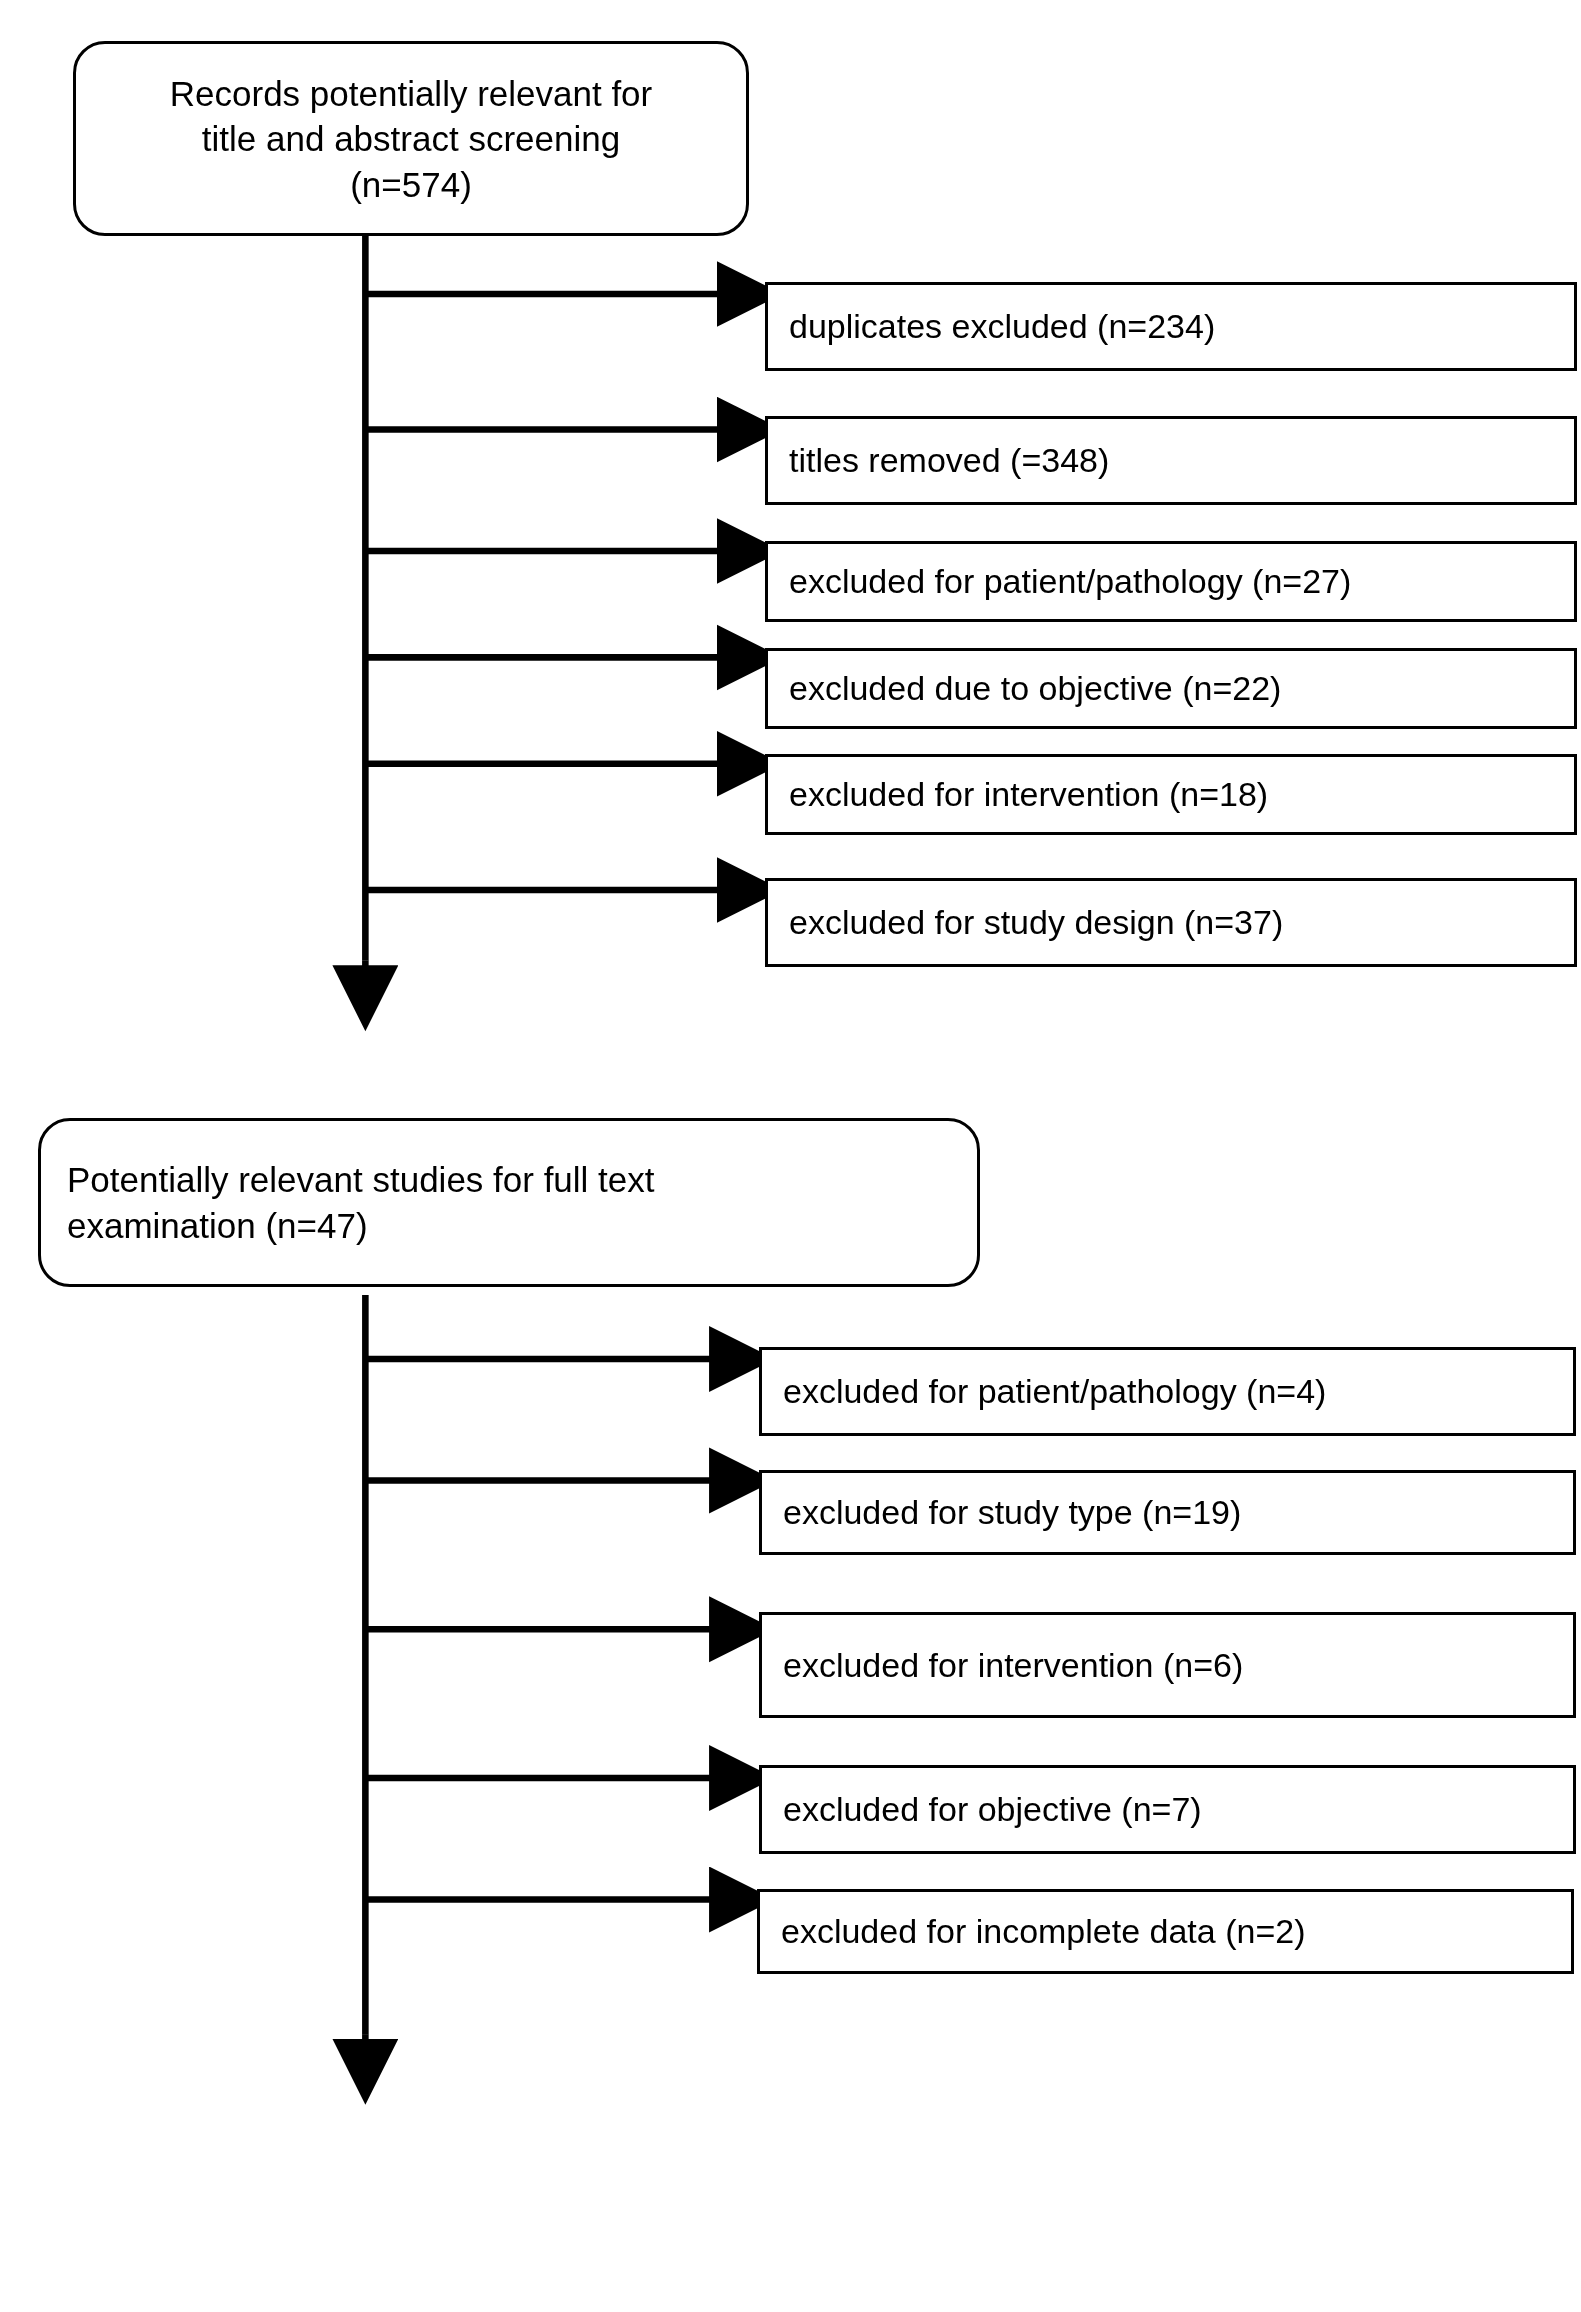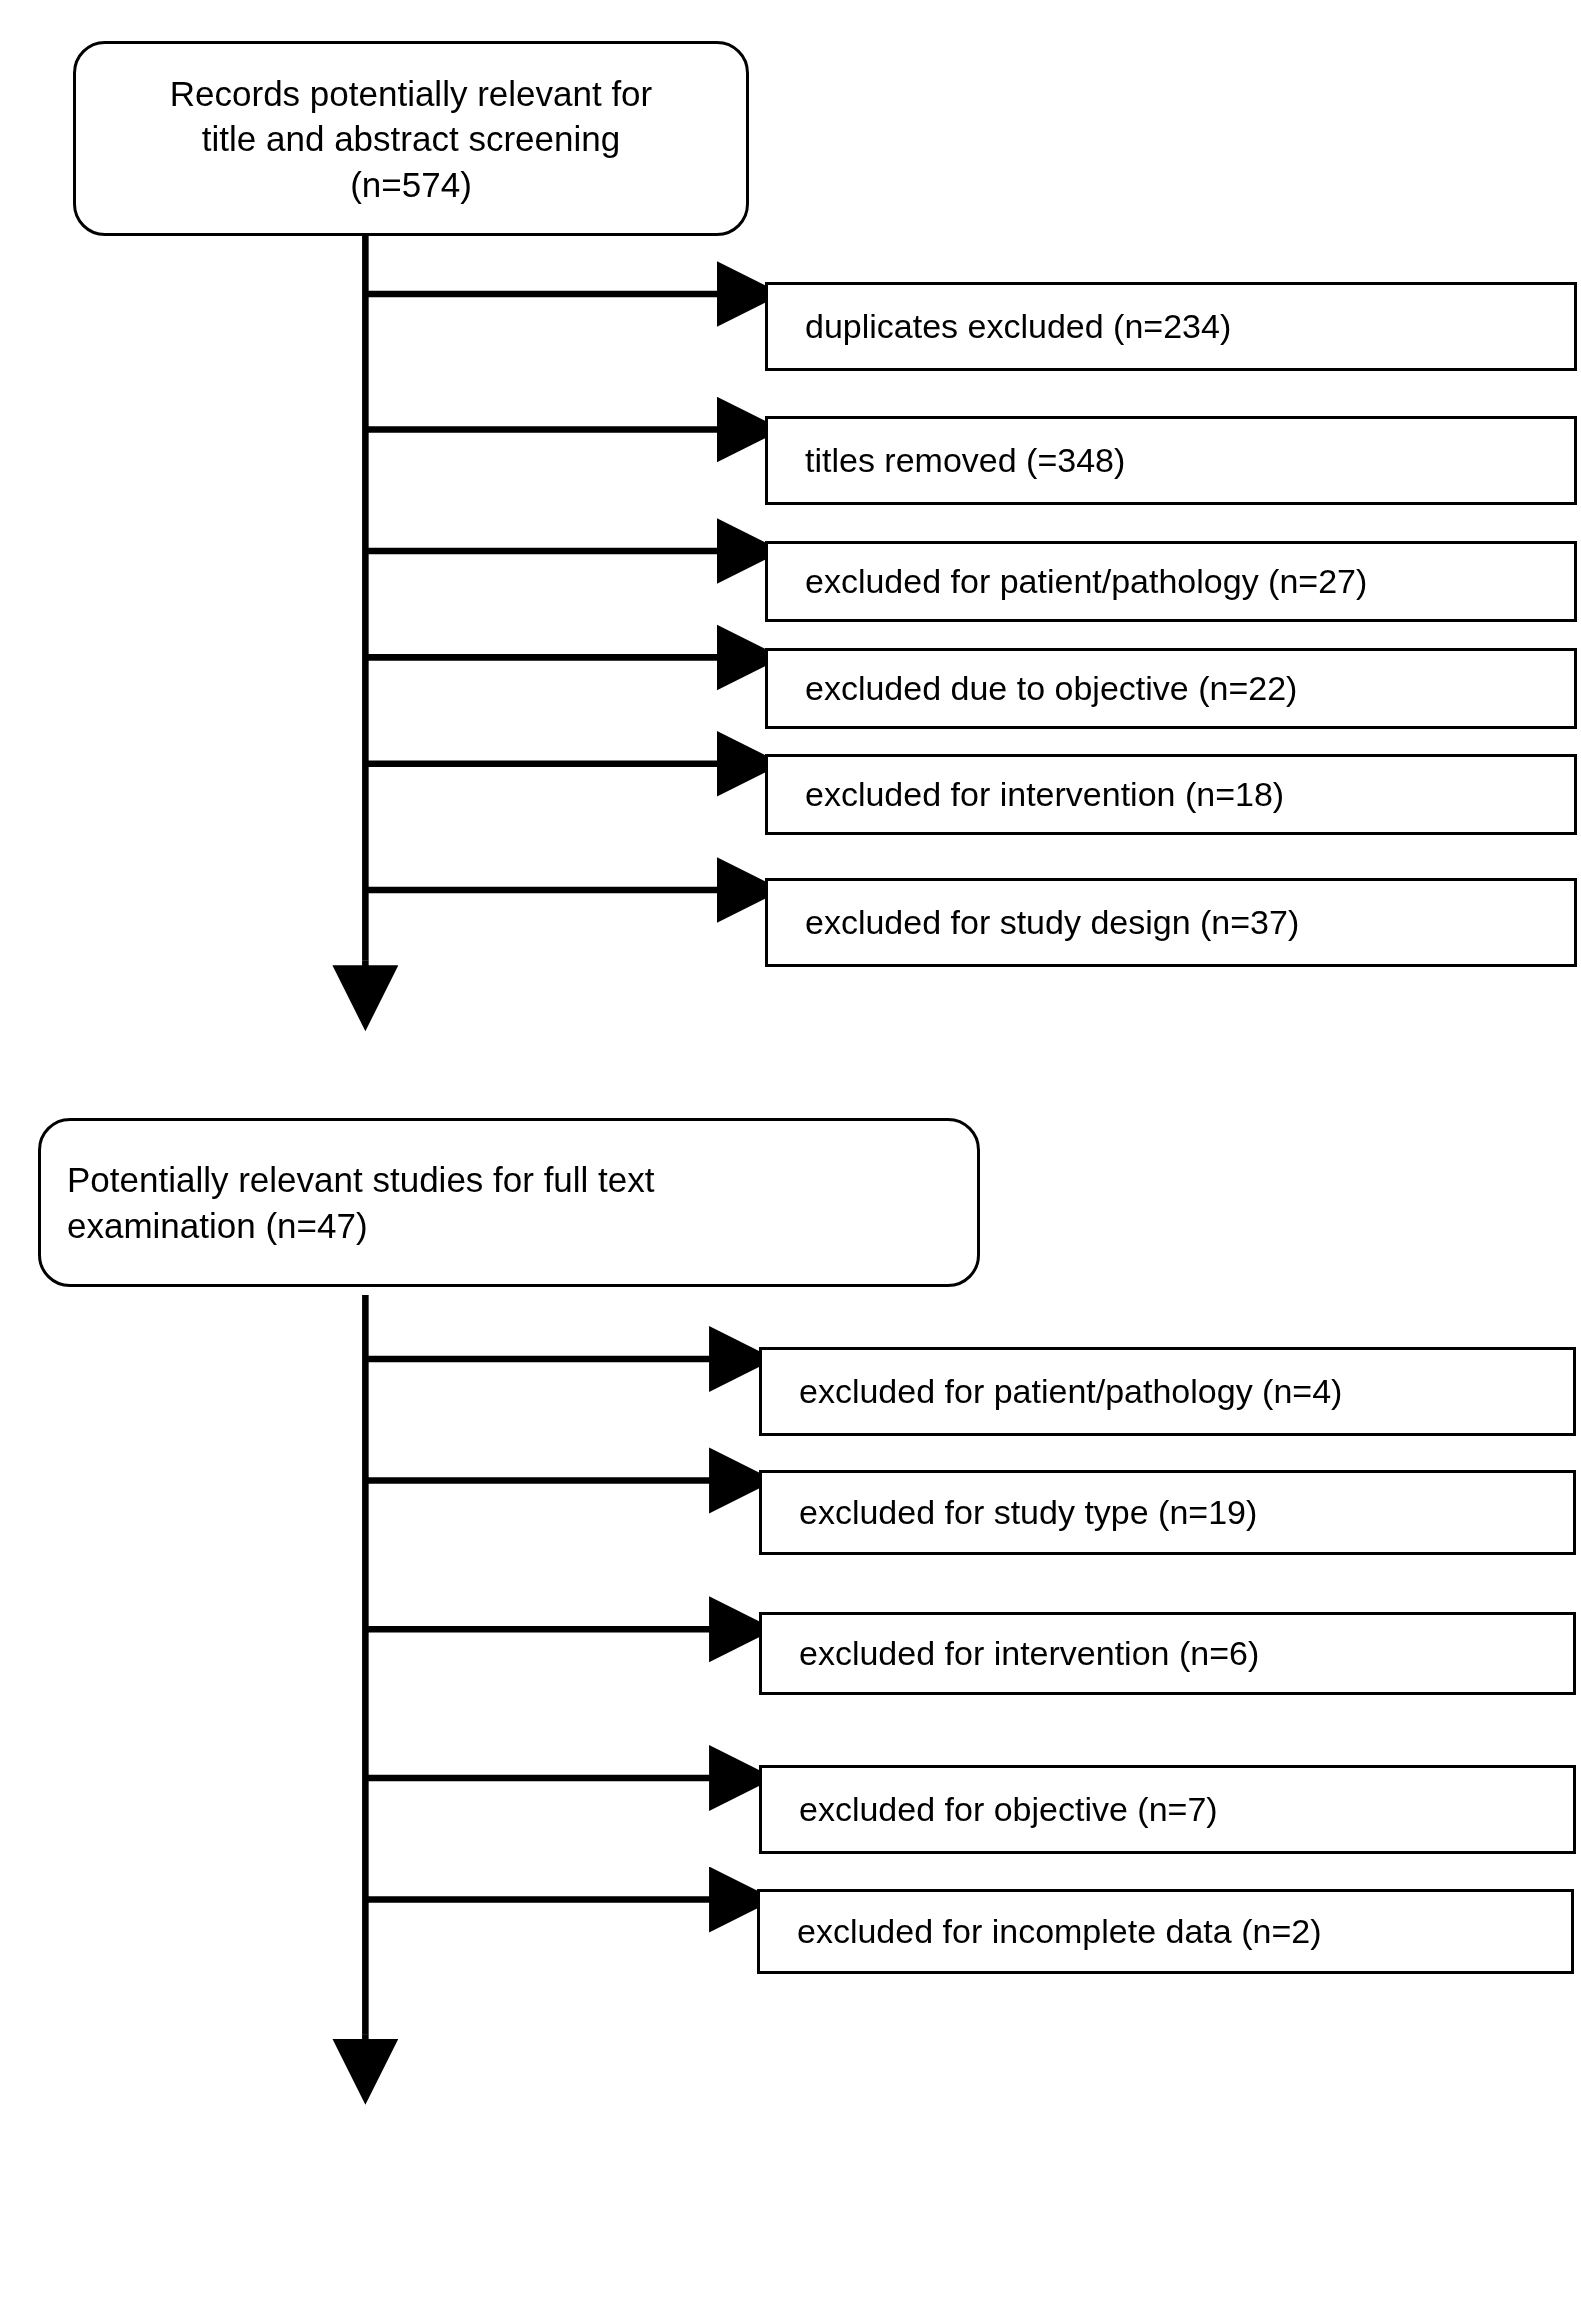--- a/index.html
+++ b/index.html
@@ -45,21 +45,21 @@
     white-space: pre-line;
     padding: 0 26px;
     box-sizing: border-box;
   }
   .node.center .txt { text-align: center; }
   .node.left   .txt { text-align: left; }
 
   .excl .txt {
     font-size: 34px;
     line-height: 1.2;
-    padding: 0 37px;
+    padding: 0 21px;
   }
 </style>
 </head>
 <body>
 
 <div id="page">
 
   <svg id="connectors" viewBox="0 0 1680 2456" xmlns="http://www.w3.org/2000/svg">
     <defs>
       <marker id="arrowR" markerWidth="11" markerHeight="11" refX="1" refY="5" orient="auto" markerUnits="strokeWidth">
@@ -134,21 +134,21 @@
   </div>
 
   <div class="node excl left" style="left:759px; top:1315px; width:817px; height:89px;">
     <div class="txt">excluded for patient/pathology (n=4)</div>
   </div>
 
   <div class="node excl left" style="left:759px; top:1438px; width:817px; height:85px;">
     <div class="txt">excluded for study type (n=19)</div>
   </div>
 
-  <div class="node excl left" style="left:759px; top:1580px; width:817px; height:83px;">
+  <div class="node excl left" style="left:759px; top:1580px; width:817px; height:106px;">
     <div class="txt">excluded for intervention (n=6)</div>
   </div>
 
   <div class="node excl left" style="left:759px; top:1733px; width:817px; height:89px;">
     <div class="txt">excluded for objective (n=7)</div>
   </div>
 
   <div class="node excl left" style="left:757px; top:1857px; width:817px; height:85px;">
     <div class="txt">excluded for incomplete data (n=2)</div>
   </div>

